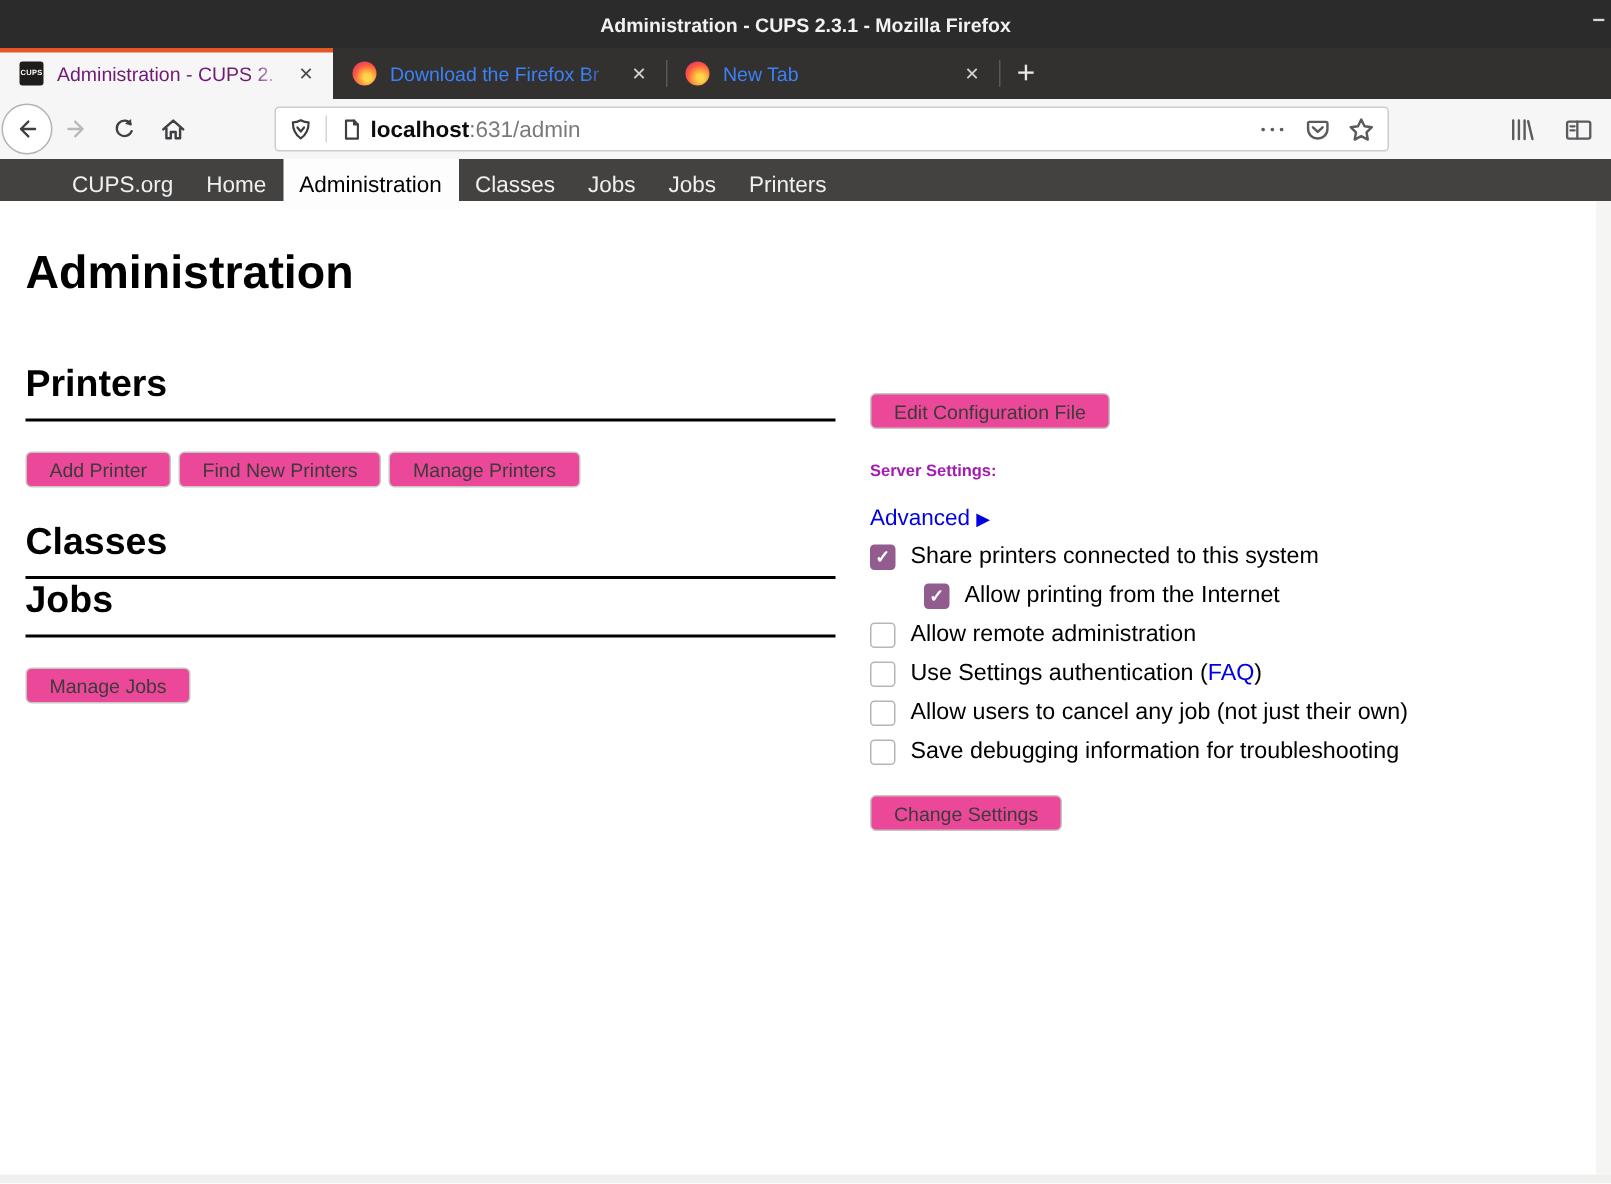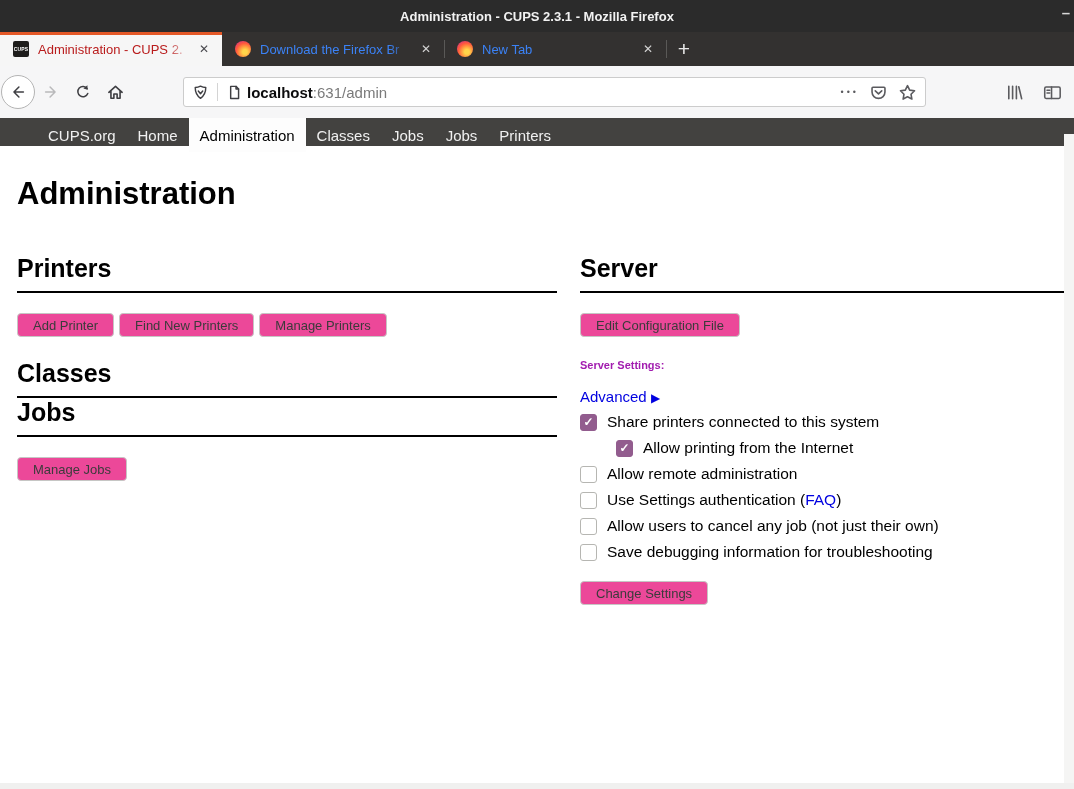--- a/index.html
+++ b/index.html
@@ -27,21 +27,21 @@
   .tab .tab-title {
     flex:1; font-size:13px; color:#3b82f6; white-space:nowrap; overflow:hidden; margin-left:9px;
     -webkit-mask-image:linear-gradient(to right,#000 82%,transparent 97%);
             mask-image:linear-gradient(to right,#000 82%,transparent 97%);
   }
   .tab.active { background:#f6f6f6; }
   .tab.active::before {
     content:""; position:absolute; top:0; left:0; right:0; height:3px;
     background:var(--accent-orange,#e45827);
   }
-  .tab.active .tab-title { color:#b91c1c; }
+  .tab.active .tab-title { color:#701a75; }
   .tab .tab-close { font-size:12px; color:#d3d3d3; padding:2px 4px; line-height:1; }
   .tab.active .tab-close { color:#4a4a4f; }
   .tab.sep::after, .newtab-btn::before {
     content:""; position:absolute; left:0; top:8px; bottom:8px; width:1px; background:#5a5957;
   }
   .newtab-btn {
     width:36px; position:relative; display:flex; align-items:center; justify-content:center;
     color:#e8e8e8; font-size:21px; font-weight:300; flex:none;
   }
   .favicon { width:16px; height:16px; flex:none; border-radius:2px; }
@@ -49,21 +49,21 @@
     background:#1e1d1b; color:#fff; display:flex; align-items:center; justify-content:center;
     font-size:5px; font-weight:bold; letter-spacing:.2px;
   }
   .favicon.firefox {
     border-radius:50%;
     background:radial-gradient(circle at 62% 68%, #ffd54a 0 16%, #ff9640 38%, #ff5a3c 58%, #e13e6a 78%, #8f2aa0 100%);
   }
 
   
   .toolbar {
-    height:52px; background:#f6f6f7; display:flex; align-items:center; padding:0 6px 0 0;
+    height:40px; background:#f6f6f7; display:flex; align-items:center; padding:0 6px 0 0;
   }
   .tool-ic { display:flex; align-items:center; justify-content:center; width:32px; height:32px; flex:none; }
   .tool-ic svg { display:block; }
   .back-circle {
     width:34px; height:34px; border-radius:50%; border:1px solid #b4b4b4; background:#fff;
     display:flex; align-items:center; justify-content:center; margin-left:1px; flex:none;
   }
   .urlbar {
     margin-left:52px; width:748px; height:30px; background:#fff;
     border:1px solid #cccccc; border-radius:3px; display:flex; align-items:center; padding:0 8px;
@@ -238,21 +238,20 @@
 
       <h2 class="sec">Classes</h2>
 
       <h2 class="sec">Jobs</h2>
       <div class="btn-row">
           <button class="ui">Manage Jobs</button>
         </div>
     </div>
 
     <div class="col-right">
-      <h2 class="sec">Server</h2>
       <div class="btn-row">
           <button class="ui">Edit Configuration File</button>
         </div>
 
       <div class="settings-label">Server Settings:</div>
 
       <div class="advanced">
         <a>Advanced</a>
         <span class="arrow">▶</span>
       </div>

